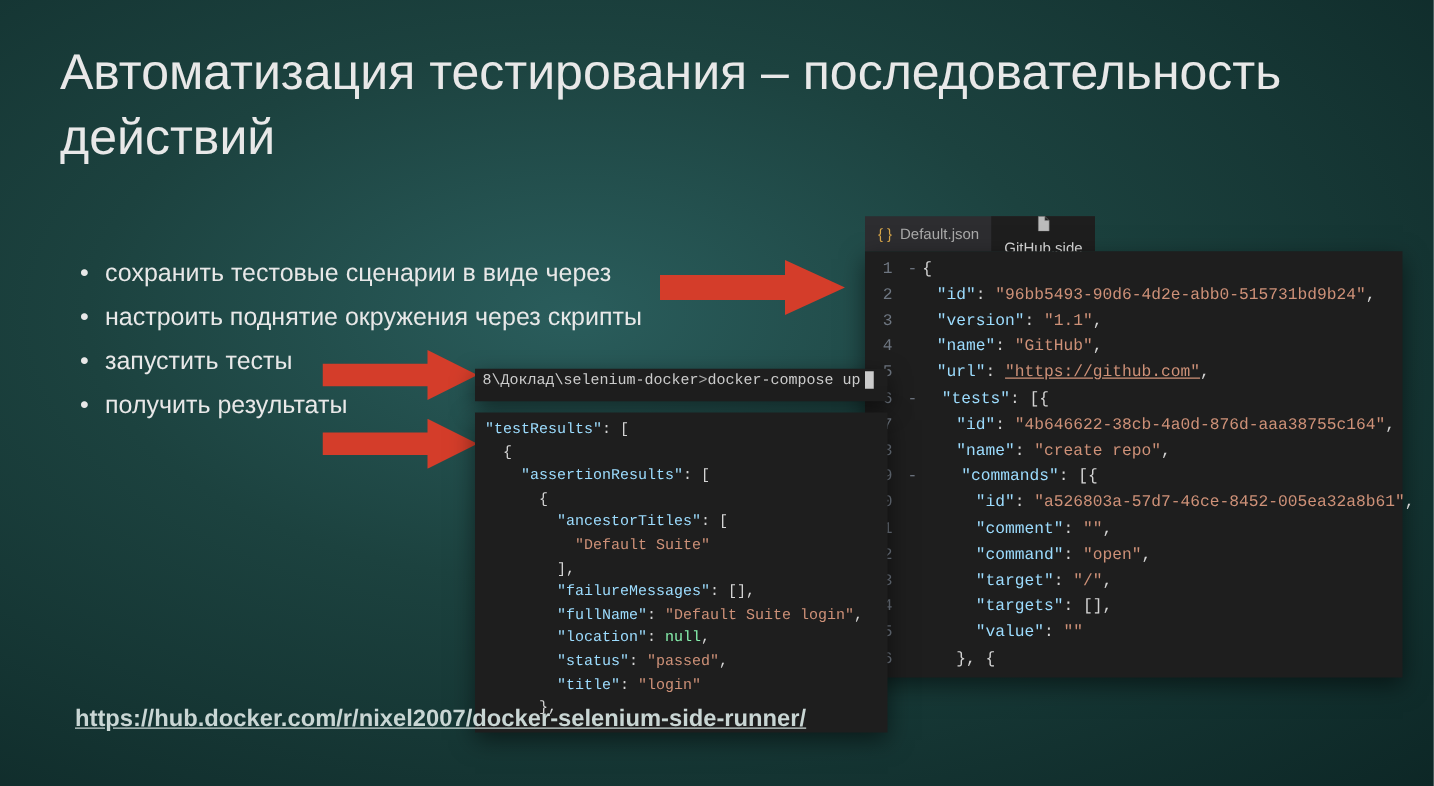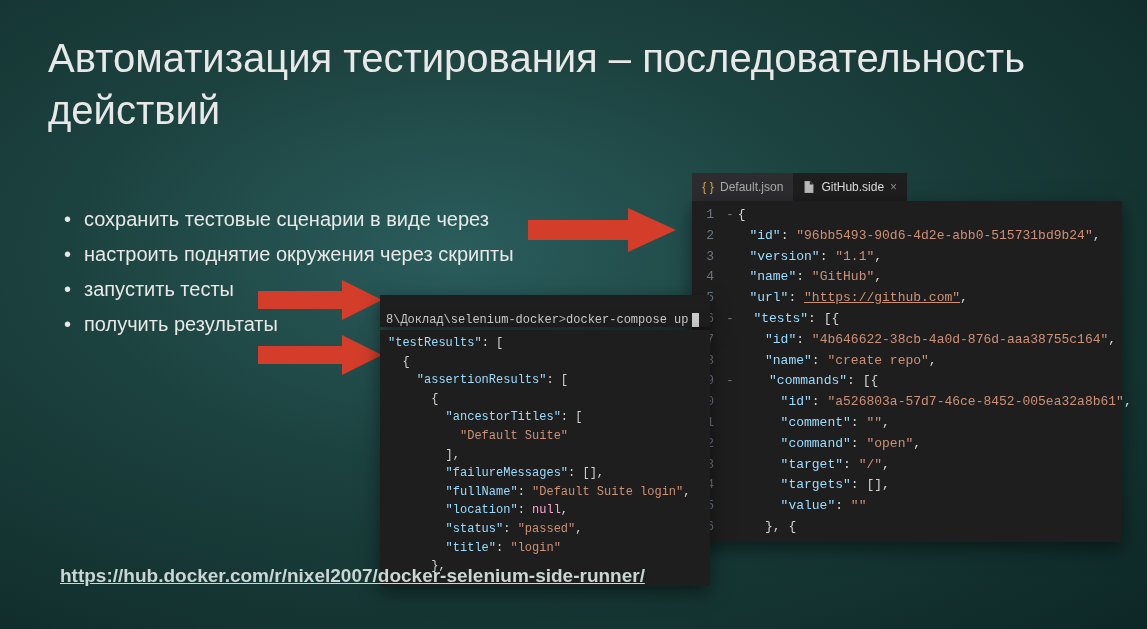--- a/index.html
+++ b/index.html
@@ -30,48 +30,48 @@
   .arrow1 { left: 528px; top: 208px; width: 148px; height: 44px; }
   .arrow2 { left: 258px; top: 280px; width: 124px; height: 40px; }
   .arrow3 { left: 258px; top: 335px; width: 124px; height: 40px; }
 
   .tabs {
     position: absolute; left: 692px; top: 173px;
     display: flex; background: #2d2d30; height: 28px;
     font-family: 'Segoe UI', Arial, sans-serif; font-size: 12px;
   }
   .tab { display: flex; align-items: center; gap: 6px; padding: 0 10px; color: #aaa; }
-  .tab.active { background: #1e1e1e; color: #ddd; }
+  .tab.active { background: #1e1e1e; color: #ddd; flex-direction: column; }
   .tab .icon { width: 12px; height: 12px; display: inline-flex; align-items: center; justify-content: center; }
   .close { color: #888; }
   .json-icon { color: #d9a74a; font-size: 12px; }
   .file-icon svg { width: 12px; height: 12px; }
 
   .codebox {
     position: absolute; background: #1e1e1e;
     font-family: Consolas, 'Courier New', monospace;
     font-size: 13px; line-height: 1.6;
     box-shadow: 0 6px 18px rgba(0,0,0,0.5);
   }
   .sidebox { left: 692px; top: 201px; width: 430px; padding: 4px 0; }
   .gutter { display: inline-block; width: 34px; text-align: right; padding-right: 12px; color: #6e7681; user-select: none; }
   .brace { color: #d4d4d4; }
   .key { color: #9cdcfe; }
   .str { color: #ce9178; }
   .link-str { color: #ce9178; text-decoration: underline; }
   .collapse { color: #6e7681; margin-right: 4px; }
   .ln { white-space: pre; }
 
-  .termbox { left: 380px; top: 295px; width: 330px; height: 26px; padding: 16px 6px; font-size: 12px; color: #ccc; }
+  .termbox { left: 380px; top: 295px; width: 330px; height: 26px; padding: 0 6px; font-size: 12px; color: #ccc; }
   .termbox .cursor { background: #ccc; width: 7px; height: 14px; display: inline-block; vertical-align: middle; margin-left: 4px; }
   .prompt-gt { color: #aaa; }
 
   .resbox { left: 380px; top: 330px; width: 330px; padding: 4px 8px 10px 8px; font-size: 12px; }
   .resbox .ln { line-height: 1.55; }
-  .keywd { color: #f9a8d4; }
+  .keywd { color: #86efac; }
 
   .urlbar {
     position: absolute; left: 60px; bottom: 42px;
     font-size: 19px; font-weight: 700;
     color: #c9d6d4; text-decoration: underline;
   }
 </style>
 </head>
 <body>
 

